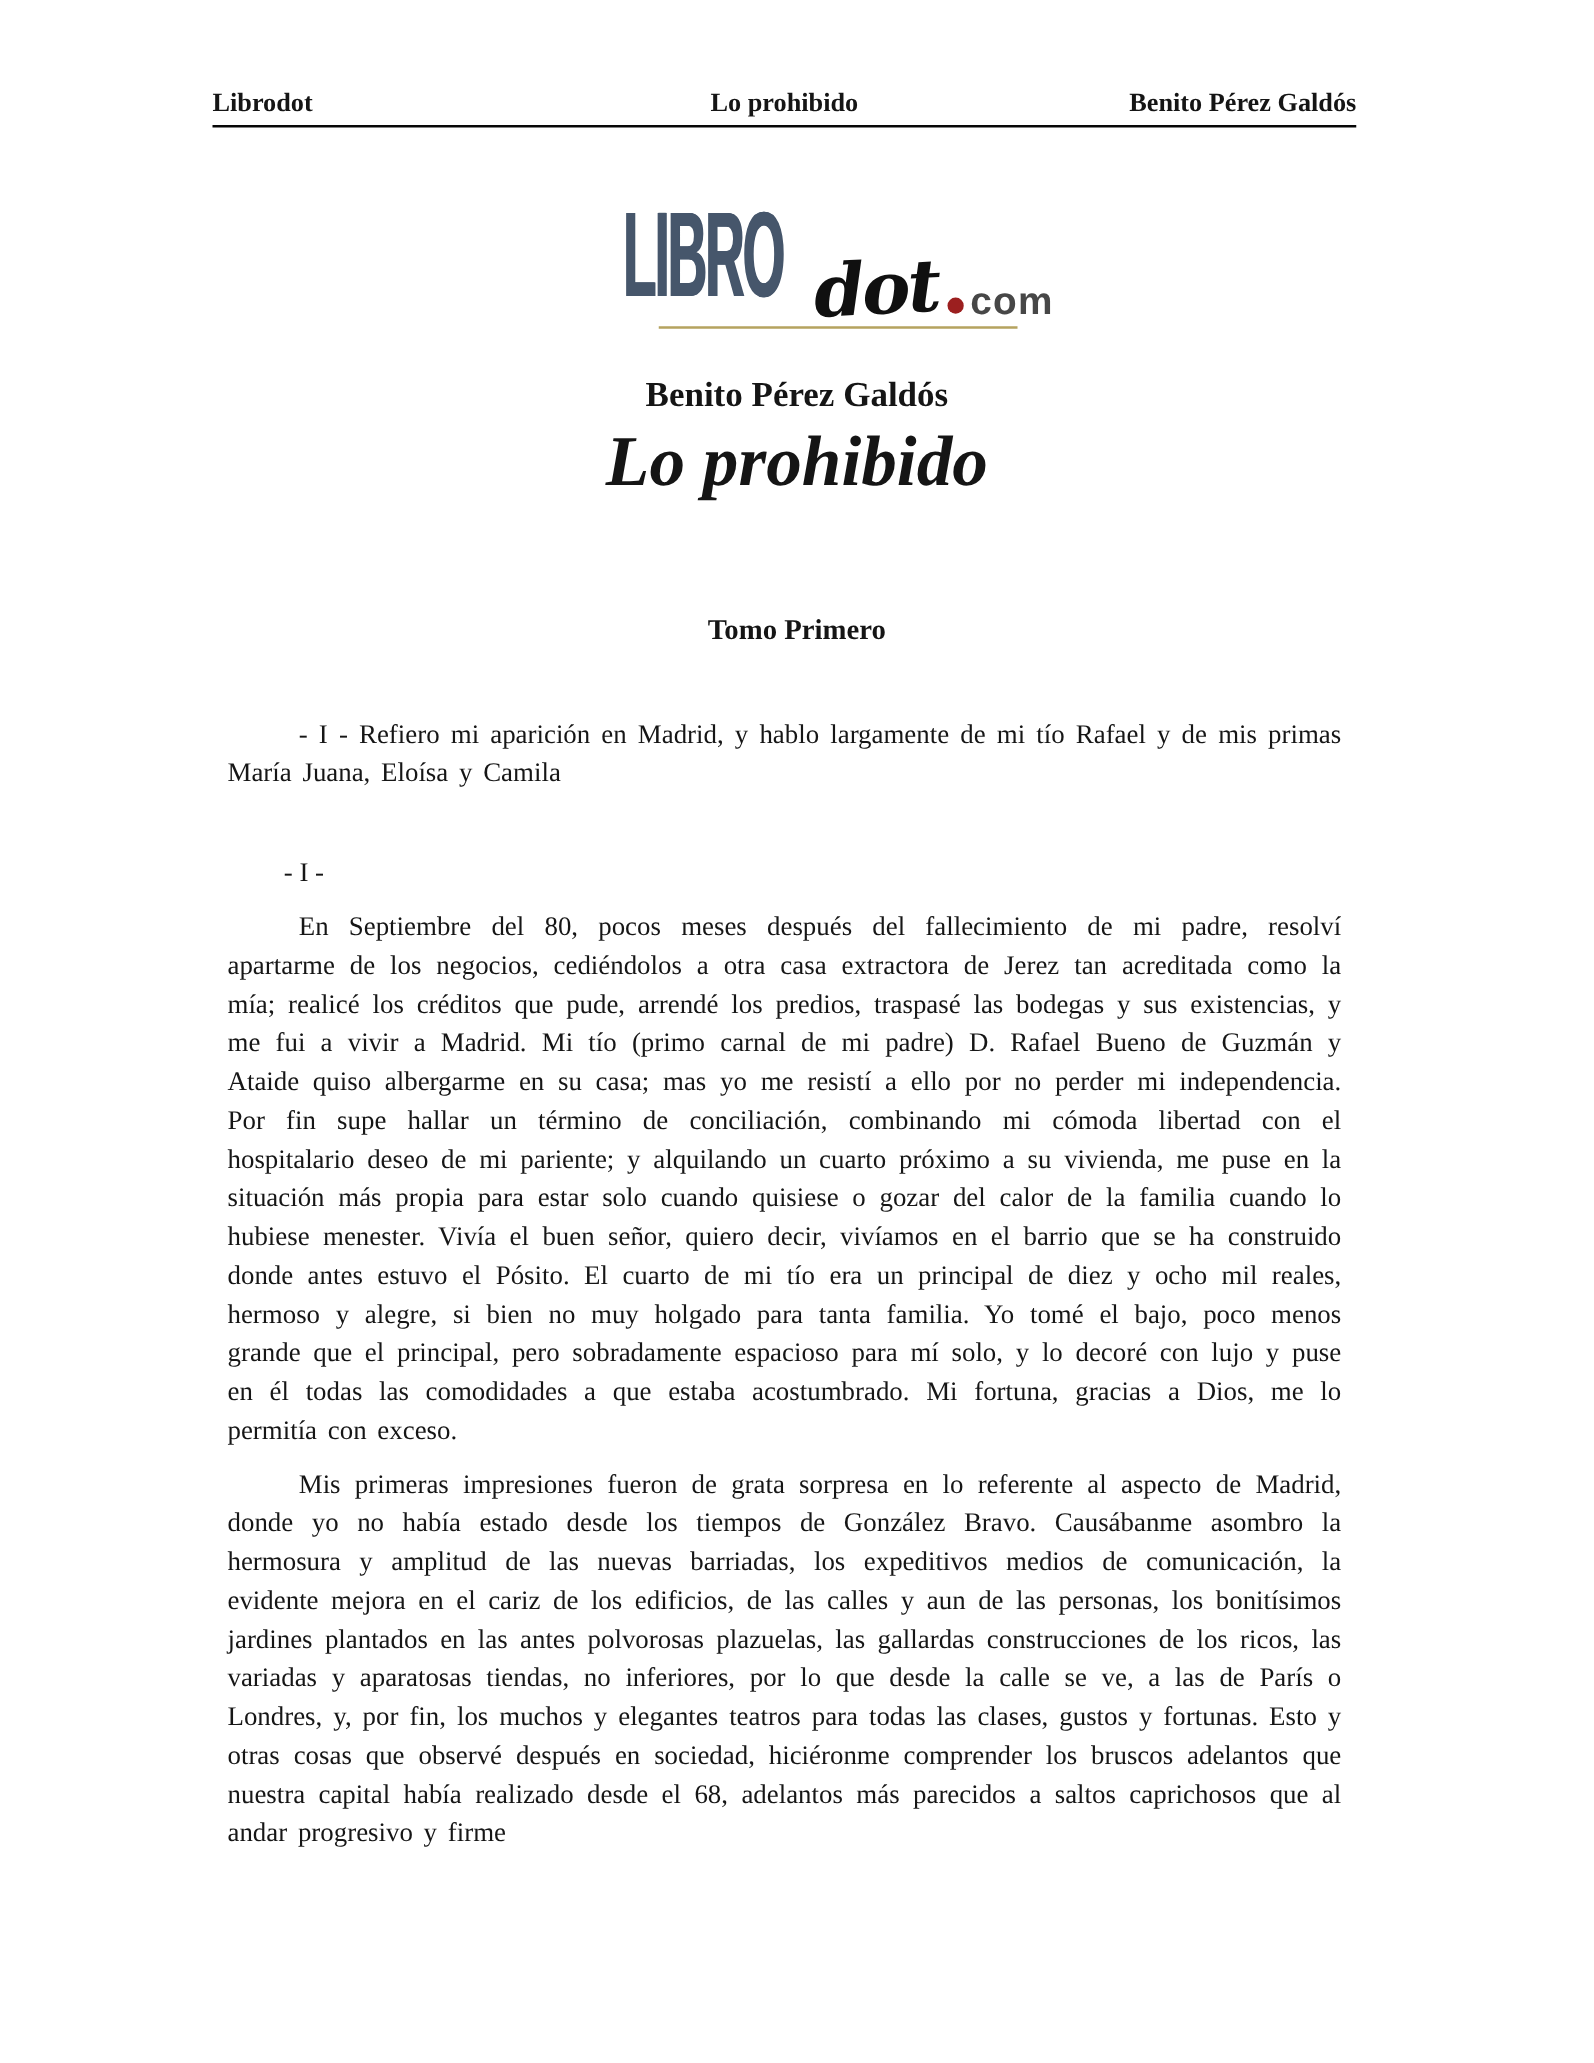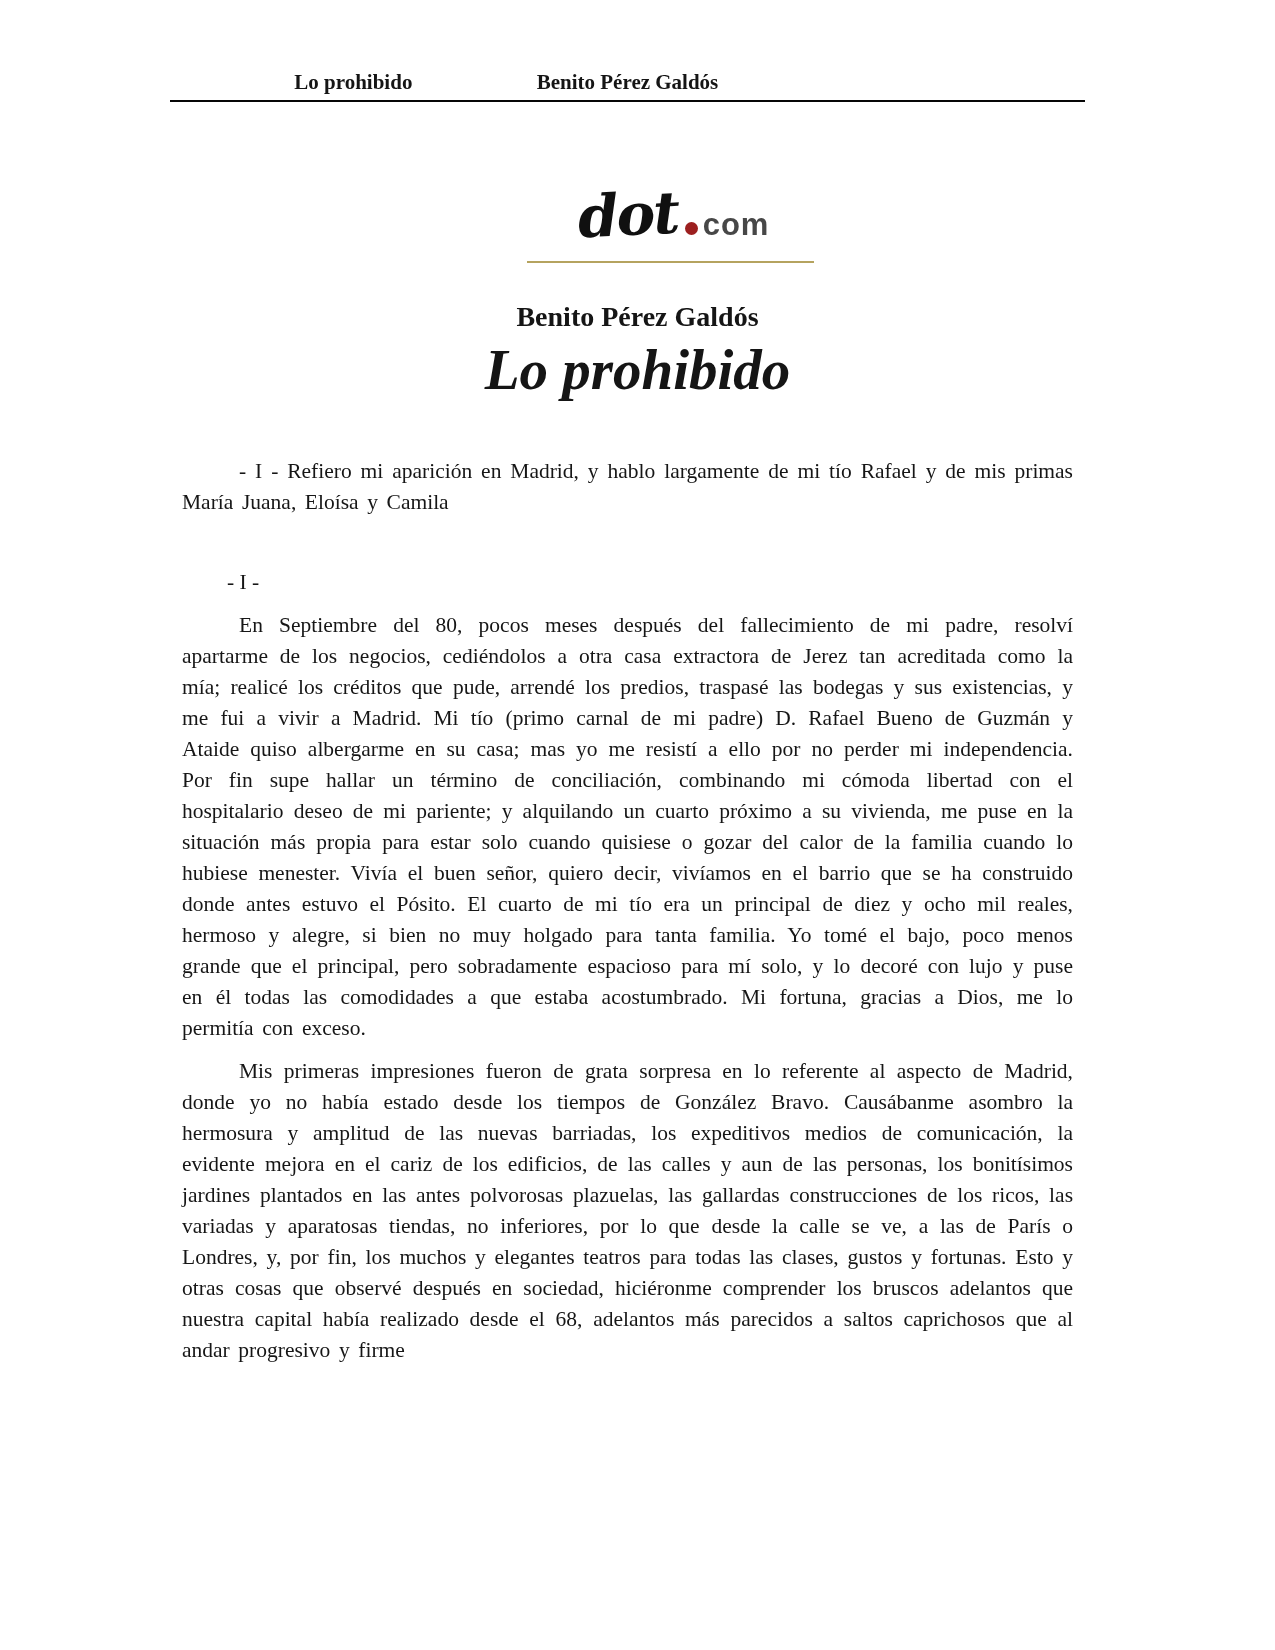--- a/index.html
+++ b/index.html
@@ -151,35 +151,40 @@
     text-indent: 57px;
     color: #161616;
   }
 </style>
 </head>
 <body>
 
 <div class="page">
 
   <header class="running-header">
+    <span class="h-left">Librodot</span>
     <span class="h-center">Lo prohibido</span>
     <span class="h-right">Benito Pérez Galdós</span>
   </header>
 
   <div class="logo-row">
+    <span class="logo-libro-wrap">
+      <span class="logo-libro">LIBRO</span>
+    </span>
     <span class="logo-dot">dot</span>
     <span class="logo-bullet"></span>
     <span class="logo-com">com</span>
   </div>
   <div class="logo-rule"></div>
 
   <div class="author">Benito Pérez Galdós</div>
 
   <h1 class="book-title">Lo prohibido</h1>
 
+  <div class="tomo">Tomo Primero</div>
 
   <div class="text-col">
     <p class="body-par chapter-lead">- I - Refiero mi aparición en Madrid, y hablo largamente de mi tío Rafael y de mis primas María Juana, Eloísa y Camila</p>
 
     <p class="section-marker">- I -</p>
 
     <p class="body-par">En Septiembre del 80, pocos meses después del fallecimiento de mi padre, resolví apartarme de los negocios, cediéndolos a otra casa extractora de Jerez tan acreditada como la mía; realicé los créditos que pude, arrendé los predios, traspasé las bodegas y sus existencias, y me fui a vivir a Madrid. Mi tío (primo carnal de mi padre) D. Rafael Bueno de Guzmán y Ataide quiso albergarme en su casa; mas yo me resistí a ello por no perder mi independencia. Por fin supe hallar un término de conciliación, combinando mi cómoda libertad con el hospitalario deseo de mi pariente; y alquilando un cuarto próximo a su vivienda, me puse en la situación más propia para estar solo cuando quisiese o gozar del calor de la familia cuando lo hubiese menester.  Vivía el buen señor, quiero decir, vivíamos en el barrio que se ha construido donde antes estuvo el Pósito. El cuarto de mi tío era un principal de diez y ocho mil reales, hermoso y alegre, si bien no muy holgado para tanta familia. Yo tomé el bajo, poco menos grande que el principal, pero sobradamente espacioso para mí solo, y lo decoré con lujo y puse en él todas las comodidades a que estaba acostumbrado. Mi fortuna, gracias a Dios, me lo permitía con exceso.</p>
 
     <p class="body-par">Mis primeras impresiones fueron de grata sorpresa en lo referente al aspecto de Madrid, donde yo no había estado desde los tiempos de González Bravo. Causábanme asombro la hermosura y amplitud de las nuevas barriadas, los expeditivos medios de comunicación, la evidente mejora en el cariz de los edificios, de las calles y aun de las personas, los bonitísimos jardines plantados en las antes polvorosas plazuelas, las gallardas construcciones de los ricos, las variadas y aparatosas tiendas, no inferiores, por lo que desde la calle se ve, a las de París o Londres, y, por fin, los muchos y elegantes teatros para todas las clases, gustos y fortunas. Esto y otras cosas que observé después en sociedad, hiciéronme comprender los bruscos adelantos que nuestra capital había realizado desde el 68, adelantos más parecidos a saltos caprichosos que al andar progresivo y firme</p>
   </div>

